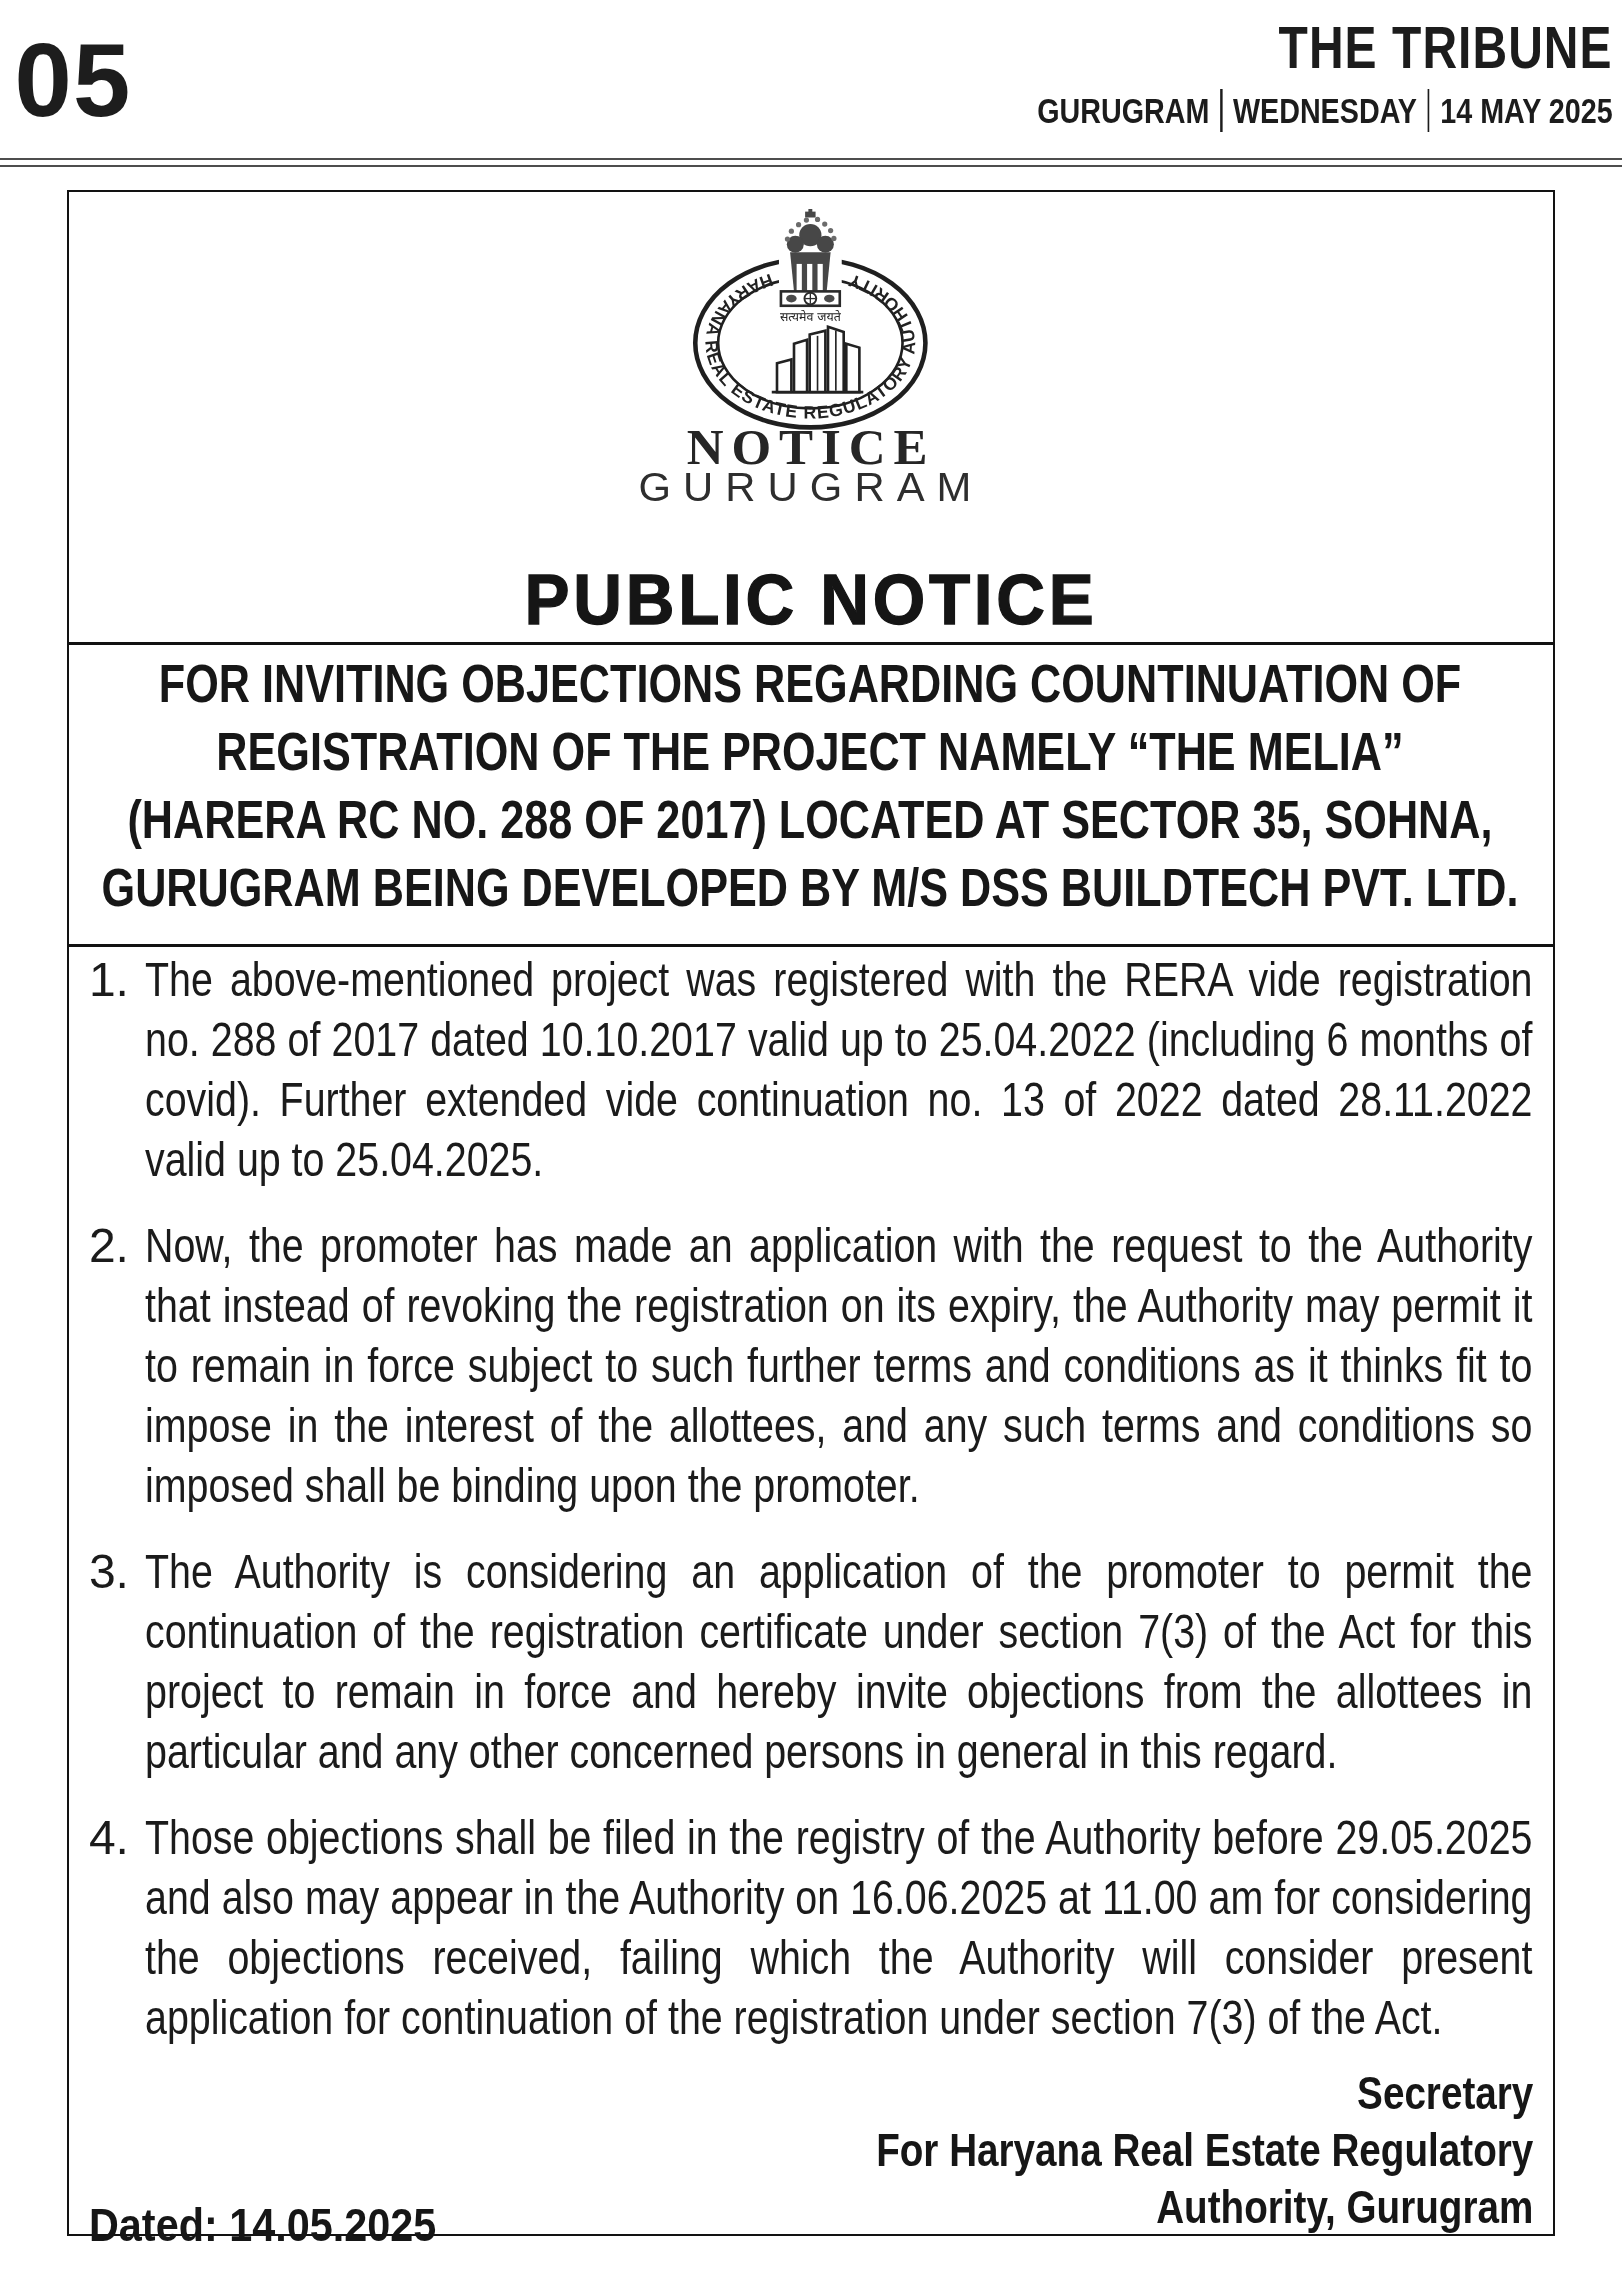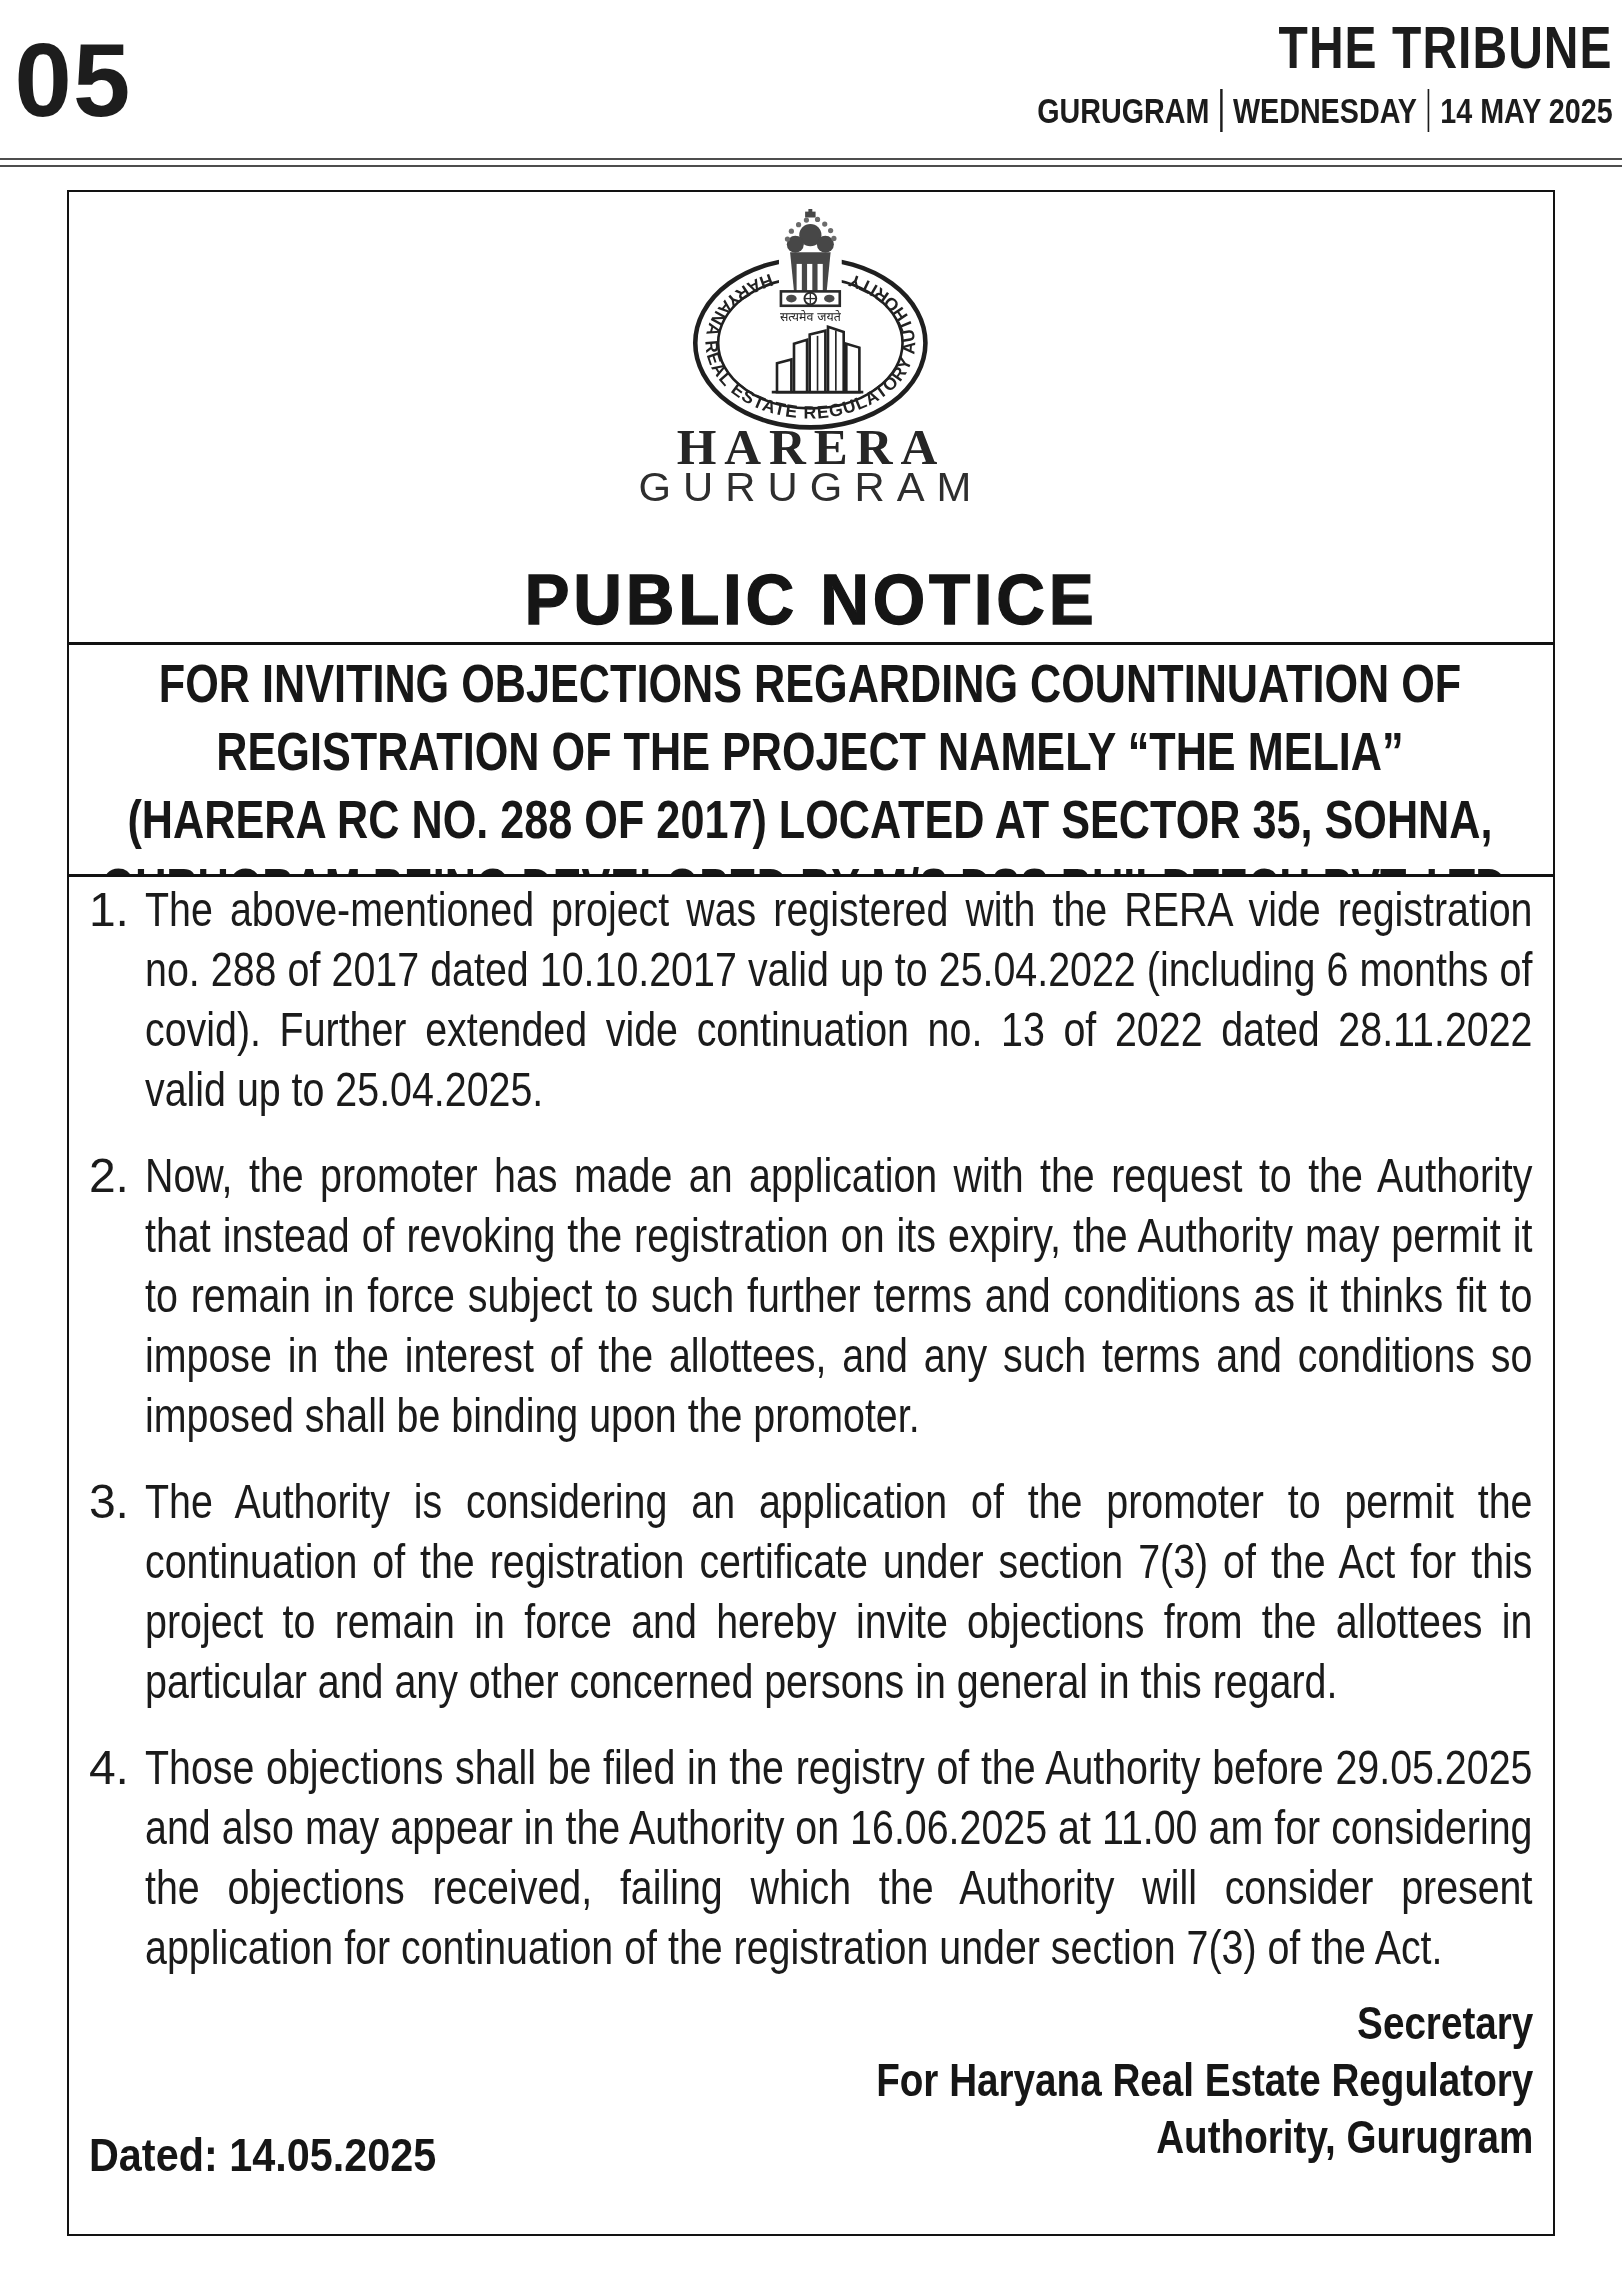--- a/index.html
+++ b/index.html
@@ -31,21 +31,21 @@
   .seal{position:absolute;left:50%;top:17px;margin-left:-119px;width:238px;height:221px;}
   .logo-name{position:absolute;left:0;right:0;top:230px;font-family:"Liberation Serif",serif;
              font-weight:bold;font-size:51px;line-height:1;letter-spacing:7.9px;color:#262626;}
   .logo-city{position:absolute;left:0;right:0;top:275px;font-size:41px;line-height:1;
              letter-spacing:11.8px;color:#2e2e2e;transform:scaleX(1.02);}
   .notice-title{position:absolute;left:0;right:0;top:372px;font-size:71px;font-weight:bold;
                 line-height:1;letter-spacing:3.9px;color:#151515;transform:scaleX(.95);
                 -webkit-text-stroke:1.3px #151515;}
 
   
-  .sectionB{position:relative;height:232px;border-bottom:3.3px solid #121212;box-sizing:border-box;overflow:hidden;}
+  .sectionB{position:relative;height:302px;border-bottom:3.3px solid #121212;box-sizing:border-box;overflow:hidden;}
   .headwrap{position:absolute;top:3.9px;left:-186px;width:1854px;transform:scaleX(.80);
             transform-origin:50% 0;text-align:center;}
   .headline{font-size:54px;font-weight:bold;line-height:68px;color:#171717;letter-spacing:0;}
 
   
   .sectionC{position:relative;height:1309px;padding:2.6px 19.6px 0 3.9px;box-sizing:border-box;}
   .item{display:flex;margin-top:26px;}
   .item:first-child{margin-top:0;}
   .num{flex:none;width:72px;font-size:48px;line-height:60px;text-align:center;color:#1b1b1b;}
   .txtouter{flex:1;overflow:visible;}
@@ -128,21 +128,21 @@
         <rect x="176" y="84" width="8" height="42" fill="#fff"></rect>
         <rect x="192" y="84" width="8" height="42" fill="#fff"></rect>
         <rect x="136" y="126" width="90" height="22" fill="#fff" stroke="#2a2a2a" stroke-width="4"></rect>
         <circle cx="181" cy="137" r="9" fill="none" stroke="#2a2a2a" stroke-width="3"></circle>
         <line x1="181" y1="129" x2="181" y2="145" stroke="#2a2a2a" stroke-width="2"></line>
         <line x1="173" y1="137" x2="189" y2="137" stroke="#2a2a2a" stroke-width="2"></line>
         <ellipse cx="152" cy="137" rx="8" ry="6" fill="#4a4a4a"></ellipse>
         <ellipse cx="210" cy="137" rx="8" ry="6" fill="#4a4a4a"></ellipse>
       </g>
     </svg>
-    <div class="logo-name">HARERA</div>
+    <div class="logo-name">NOTICE</div>
     <div class="logo-city">GURUGRAM</div>
     <div class="notice-title">PUBLIC NOTICE</div>
   </div>
 
   <div class="sectionB">
     <div class="headwrap">
       <div class="headline">FOR INVITING OBJECTIONS REGARDING COUNTINUATION OF</div>
       <div class="headline">REGISTRATION OF THE PROJECT NAMELY “THE MELIA”</div>
       <div class="headline">(HARERA RC NO. 288 OF 2017) LOCATED AT SECTOR 35, SOHNA,</div>
       <div class="headline">GURUGRAM BEING DEVELOPED BY M/S DSS BUILDTECH PVT. LTD.</div>

